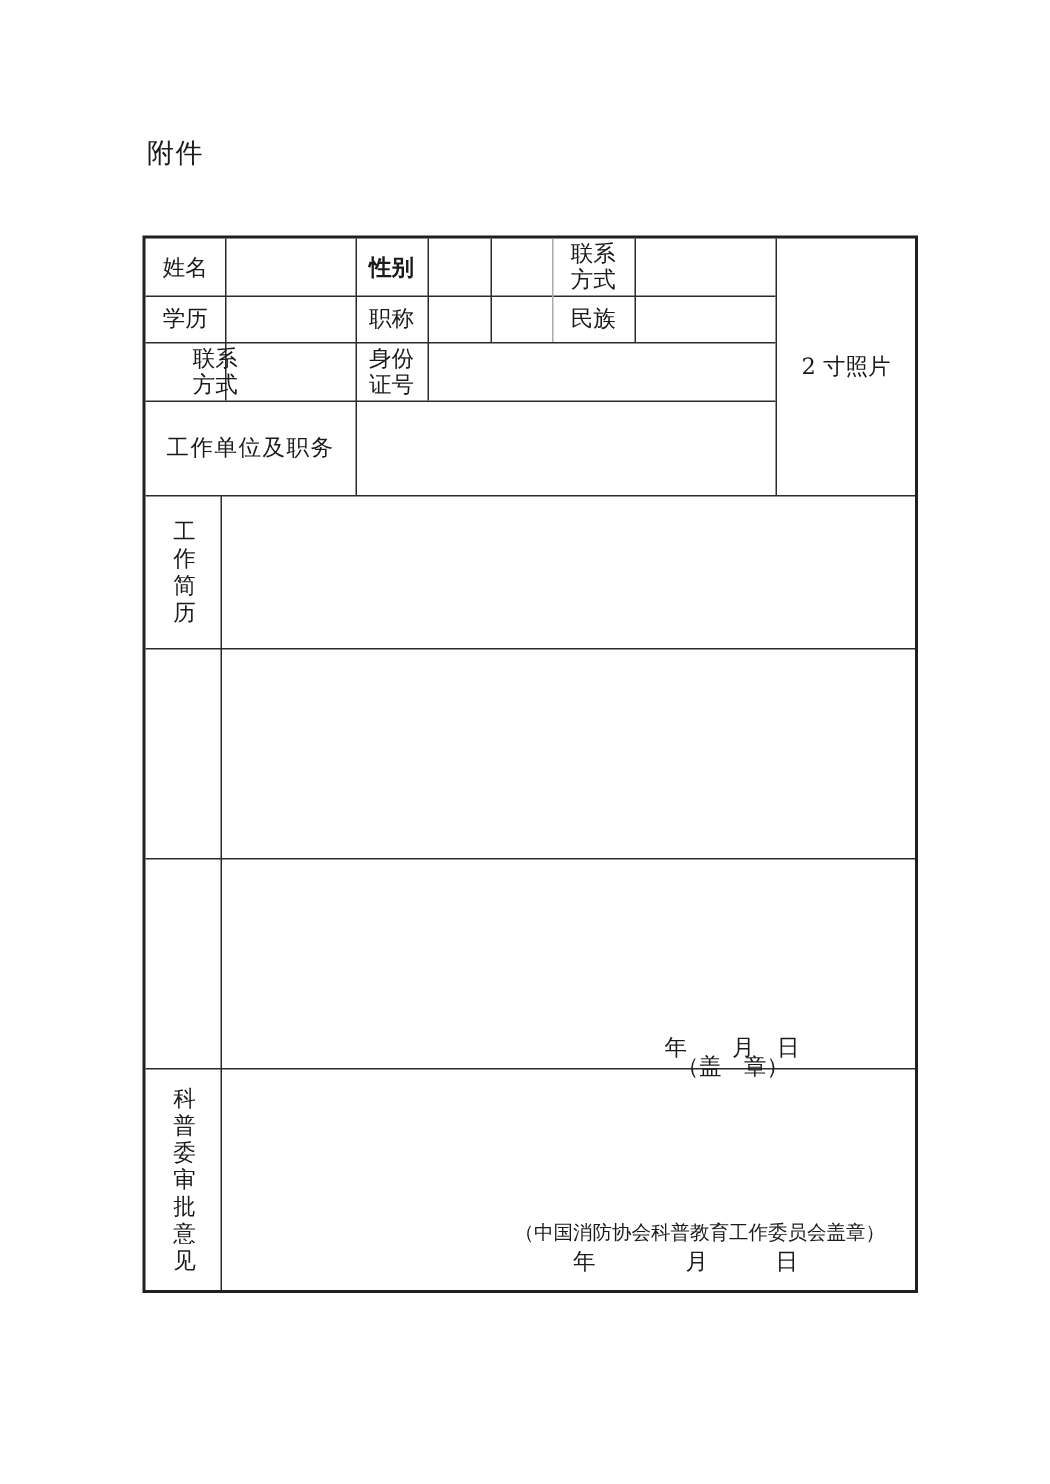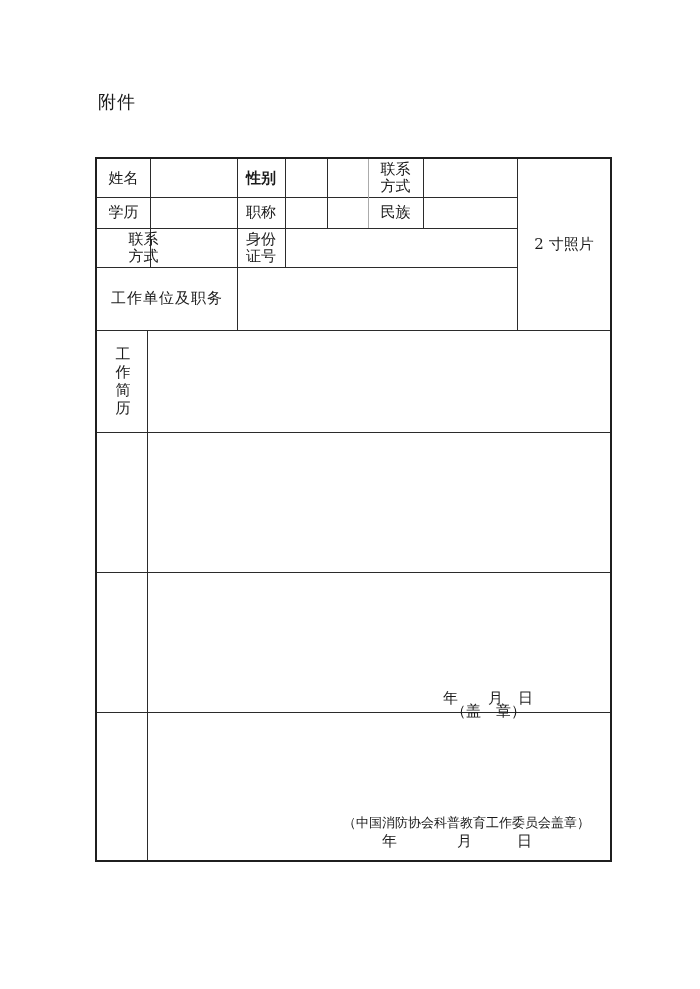--- a/index.html
+++ b/index.html
@@ -85,17 +85,20 @@
     <span class="w1">工作简历</span>
   </div>
   <div class="blankcell" style="left:148px;top:330px;width:462px;height:102px;"></div>
 
   <div class="blankcell" style="left:148px;top:432px;width:462px;height:140px;"></div>
 
   <div class="blankcell" style="left:148px;top:572px;width:462px;height:140px;"></div>
   <div class="floattext" style="left:451px;top:669px;margin-top:34px;">（盖　章）</div>
   <div class="floattext" style="left:443px;top:690px;">年　　月　日</div>
 
+  <div class="vcell" style="left:97px;top:712px;width:50px;height:148px;">
+    <span class="w1">科普委审批意见</span>
+  </div>
   <div class="blankcell" style="left:148px;top:712px;width:462px;height:148px;"></div>
   <div class="floattext small" style="left:343px;top:814px;">（中国消防协会科普教育工作委员会盖章）</div>
   <div class="floattext" style="left:382px;top:833px;">年　　　　月　　　日</div>
 
 </div>
 
 </body></html>

